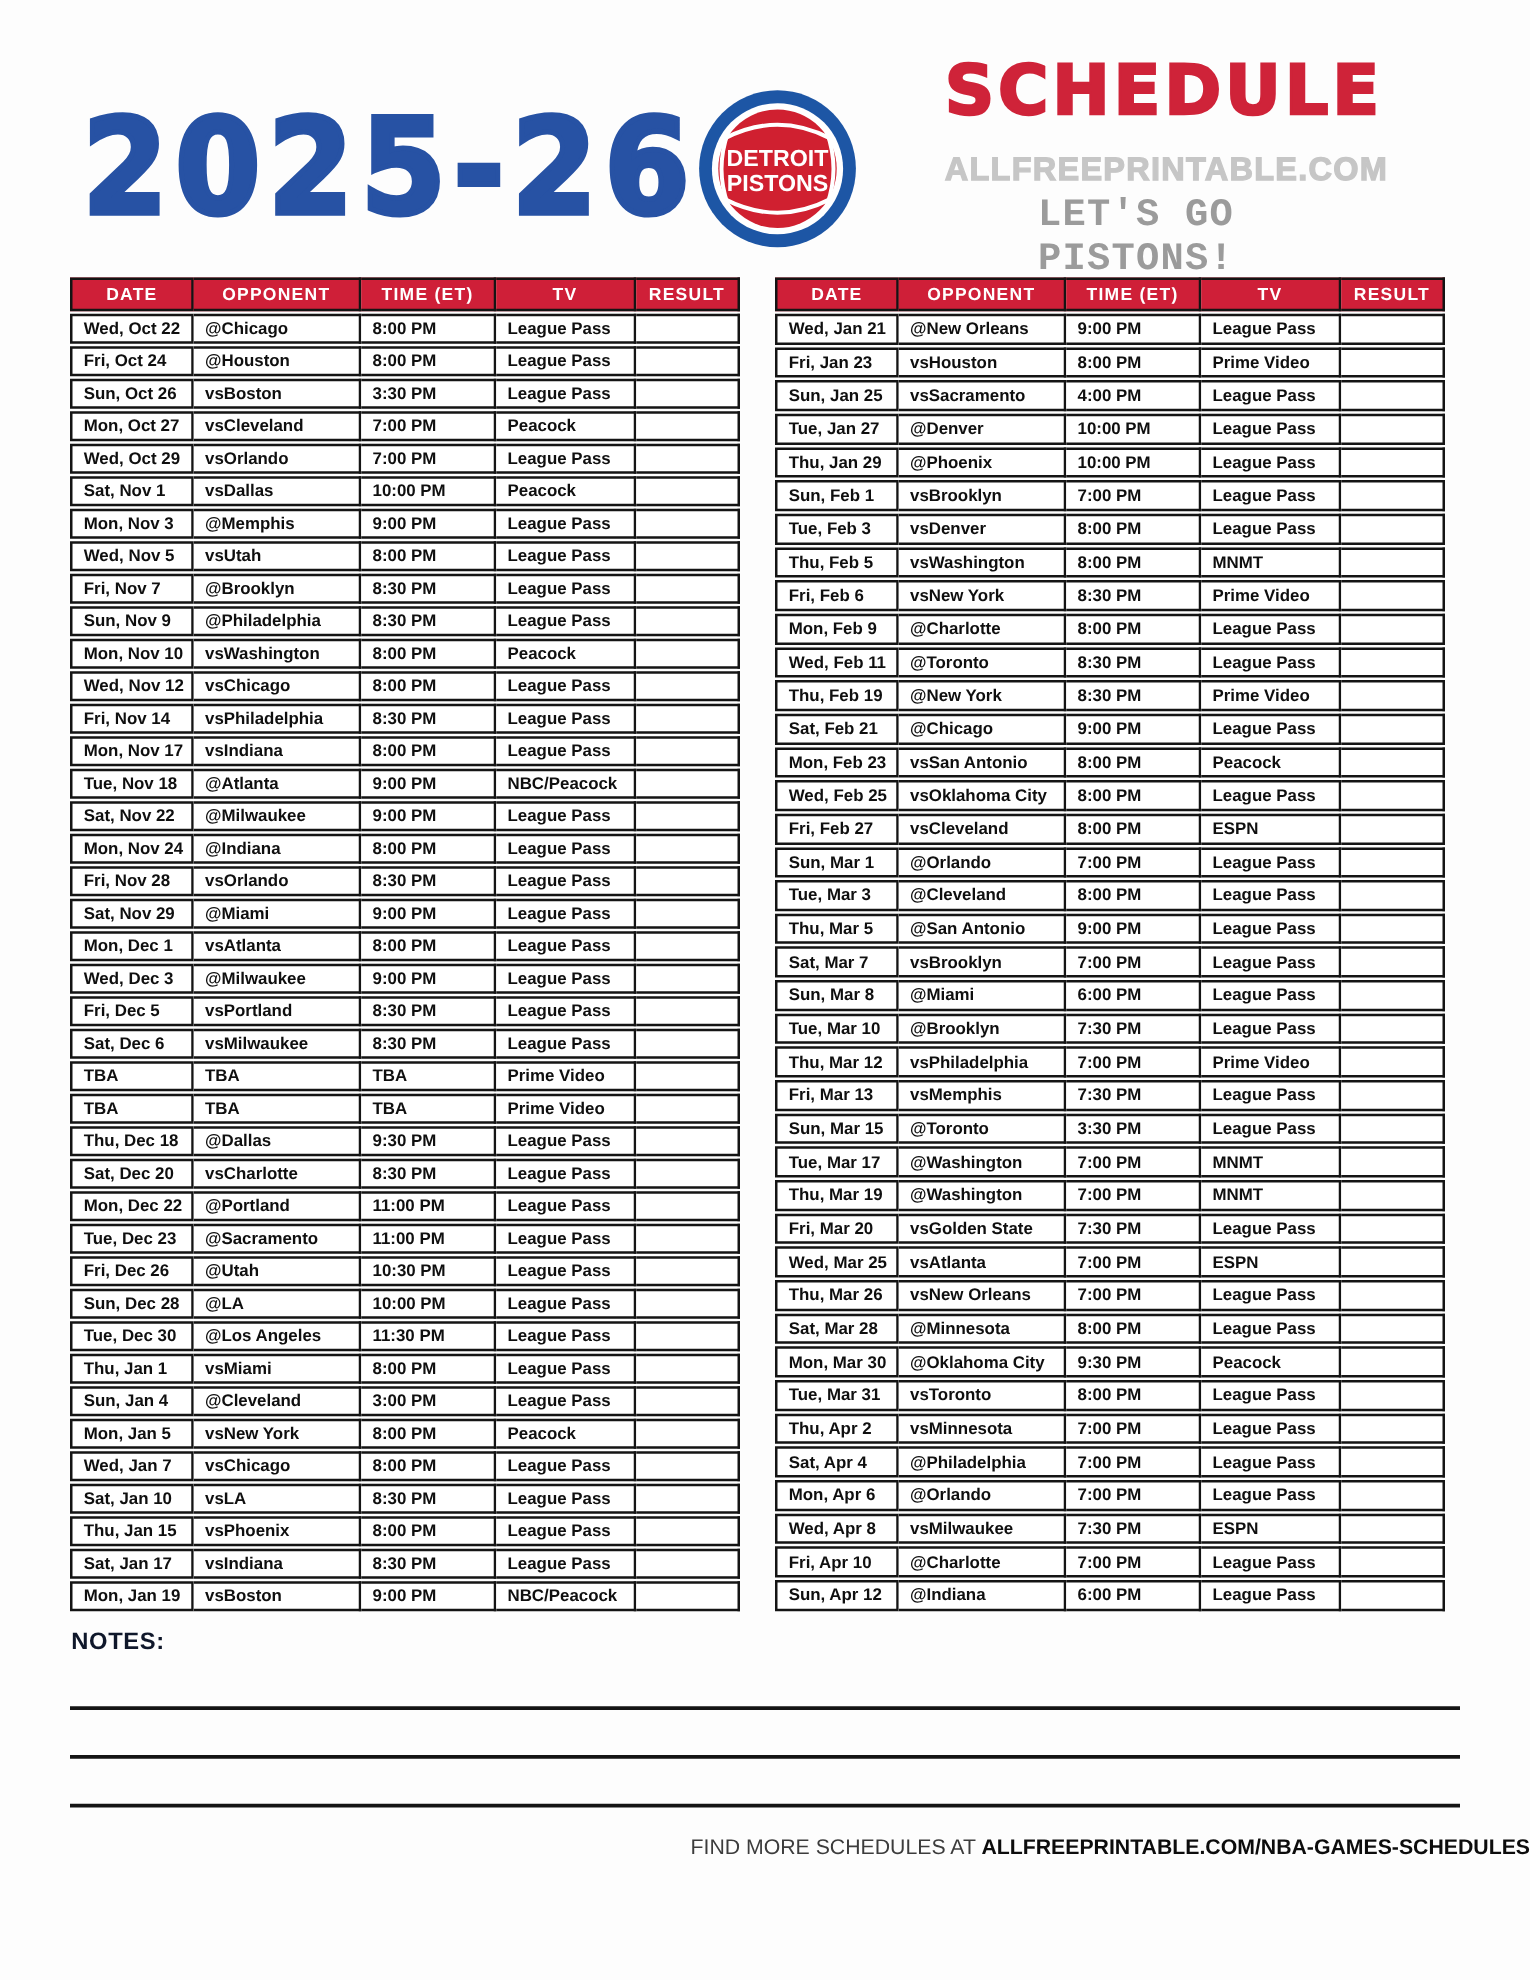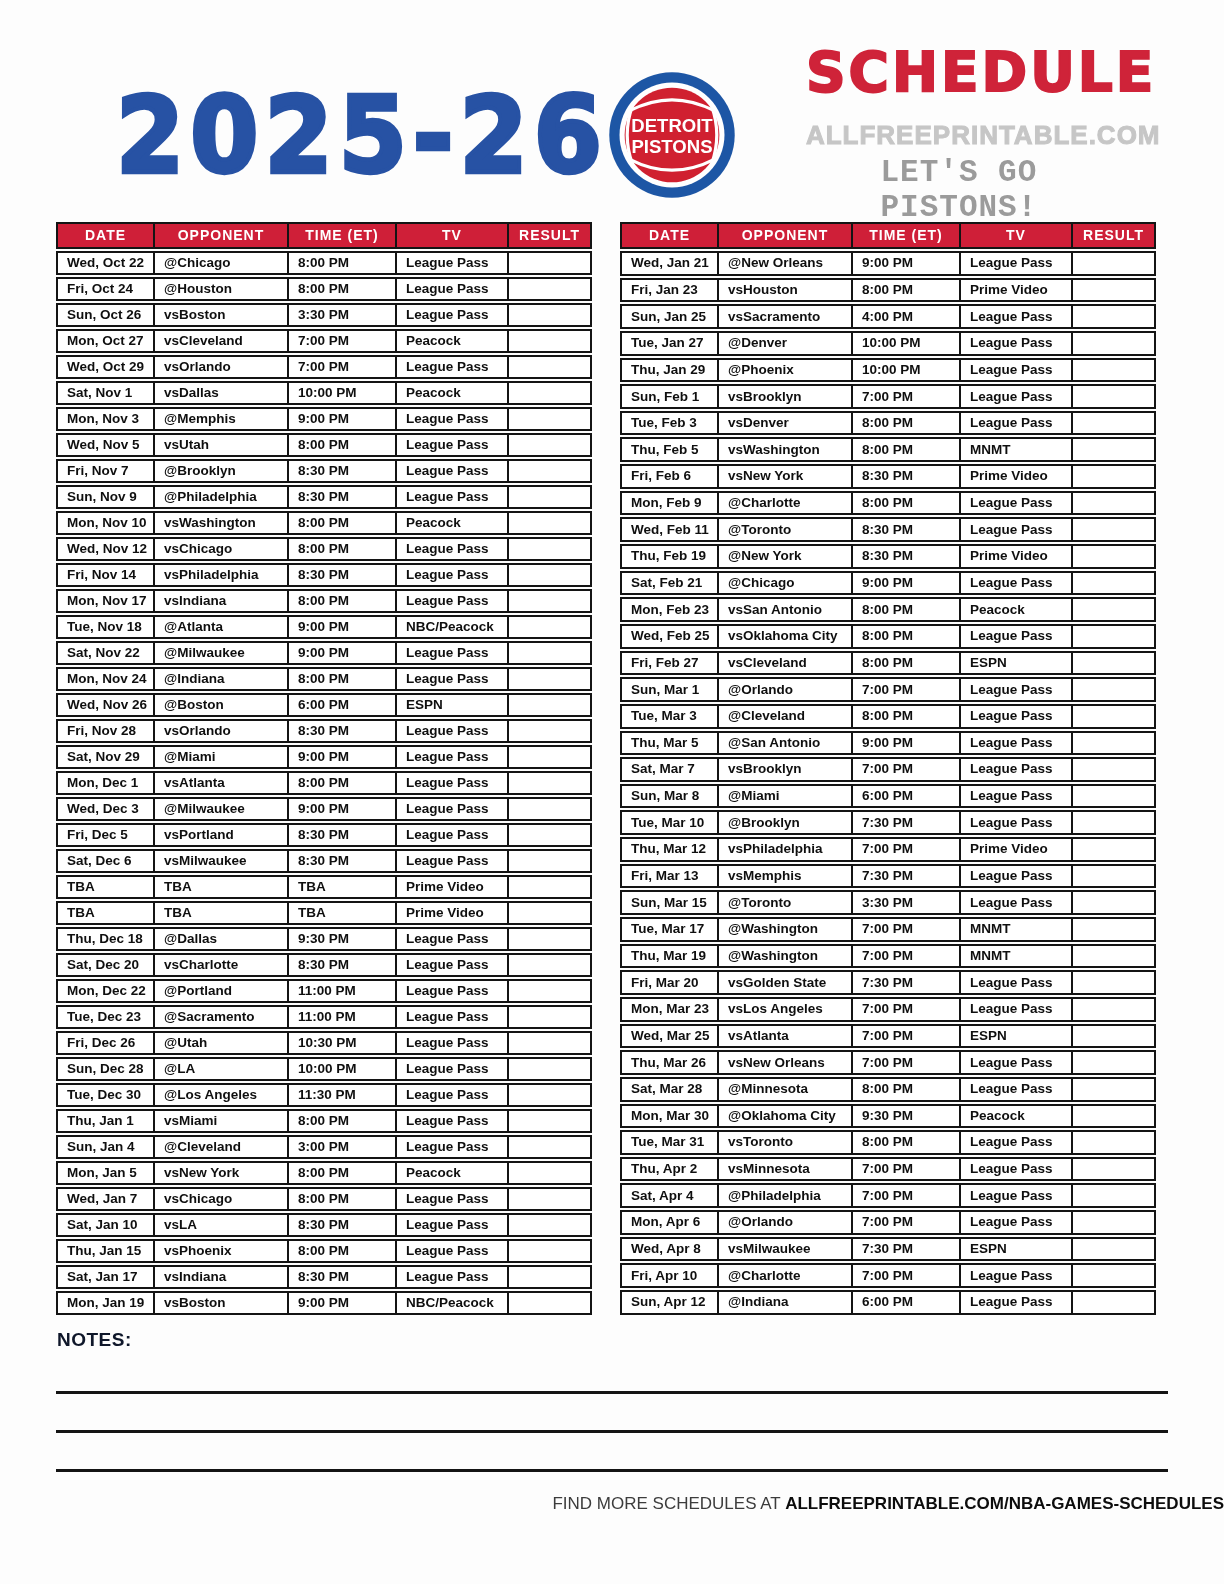--- a/index.html
+++ b/index.html
@@ -7,21 +7,21 @@
   body {
     width: 1224px; height: 1584px;
     font-family: "Liberation Sans", sans-serif;
     position: relative;
     overflow: hidden;
   }
   .page { width: 1224px; height: 1584px; background: #fdfdfd; position: relative; }
 
   
   .header {
-    display: flex; align-items: center; justify-content: center;
+    display: flex; align-items: center; justify-content: flex-start;
     padding: 58px 62px 0 66px; height: 212px;
   }
   .season-title {
     font-size: 98px; font-weight: 900; color: #2752a4;
     letter-spacing: 6px; line-height: 1;
     -webkit-text-stroke: 4px #2752a4;
     transform: scaleY(1.08);
     font-family: "DejaVu Sans", sans-serif;
   }
   .logo-wrap { width: 128px; height: 128px; margin-right: 70px; }
@@ -246,27 +246,20 @@
     <td></td>
   </tr>
           <tr>
     <td>Mon, Nov 24</td>
     <td>@Indiana</td>
     <td>8:00 PM</td>
     <td>League Pass</td>
     <td></td>
   </tr>
           <tr>
-    <td>Wed, Nov 26</td>
-    <td>@Boston</td>
-    <td>6:00 PM</td>
-    <td>ESPN</td>
-    <td></td>
-  </tr>
-          <tr>
     <td>Fri, Nov 28</td>
     <td>vsOrlando</td>
     <td>8:30 PM</td>
     <td>League Pass</td>
     <td></td>
   </tr>
           <tr>
     <td>Sat, Nov 29</td>
     <td>@Miami</td>
     <td>9:00 PM</td>
@@ -631,27 +624,20 @@
     <td></td>
   </tr>
           <tr>
     <td>Fri, Mar 20</td>
     <td>vsGolden State</td>
     <td>7:30 PM</td>
     <td>League Pass</td>
     <td></td>
   </tr>
           <tr>
-    <td>Mon, Mar 23</td>
-    <td>vsLos Angeles</td>
-    <td>7:00 PM</td>
-    <td>League Pass</td>
-    <td></td>
-  </tr>
-          <tr>
     <td>Wed, Mar 25</td>
     <td>vsAtlanta</td>
     <td>7:00 PM</td>
     <td>ESPN</td>
     <td></td>
   </tr>
           <tr>
     <td>Thu, Mar 26</td>
     <td>vsNew Orleans</td>
     <td>7:00 PM</td>

